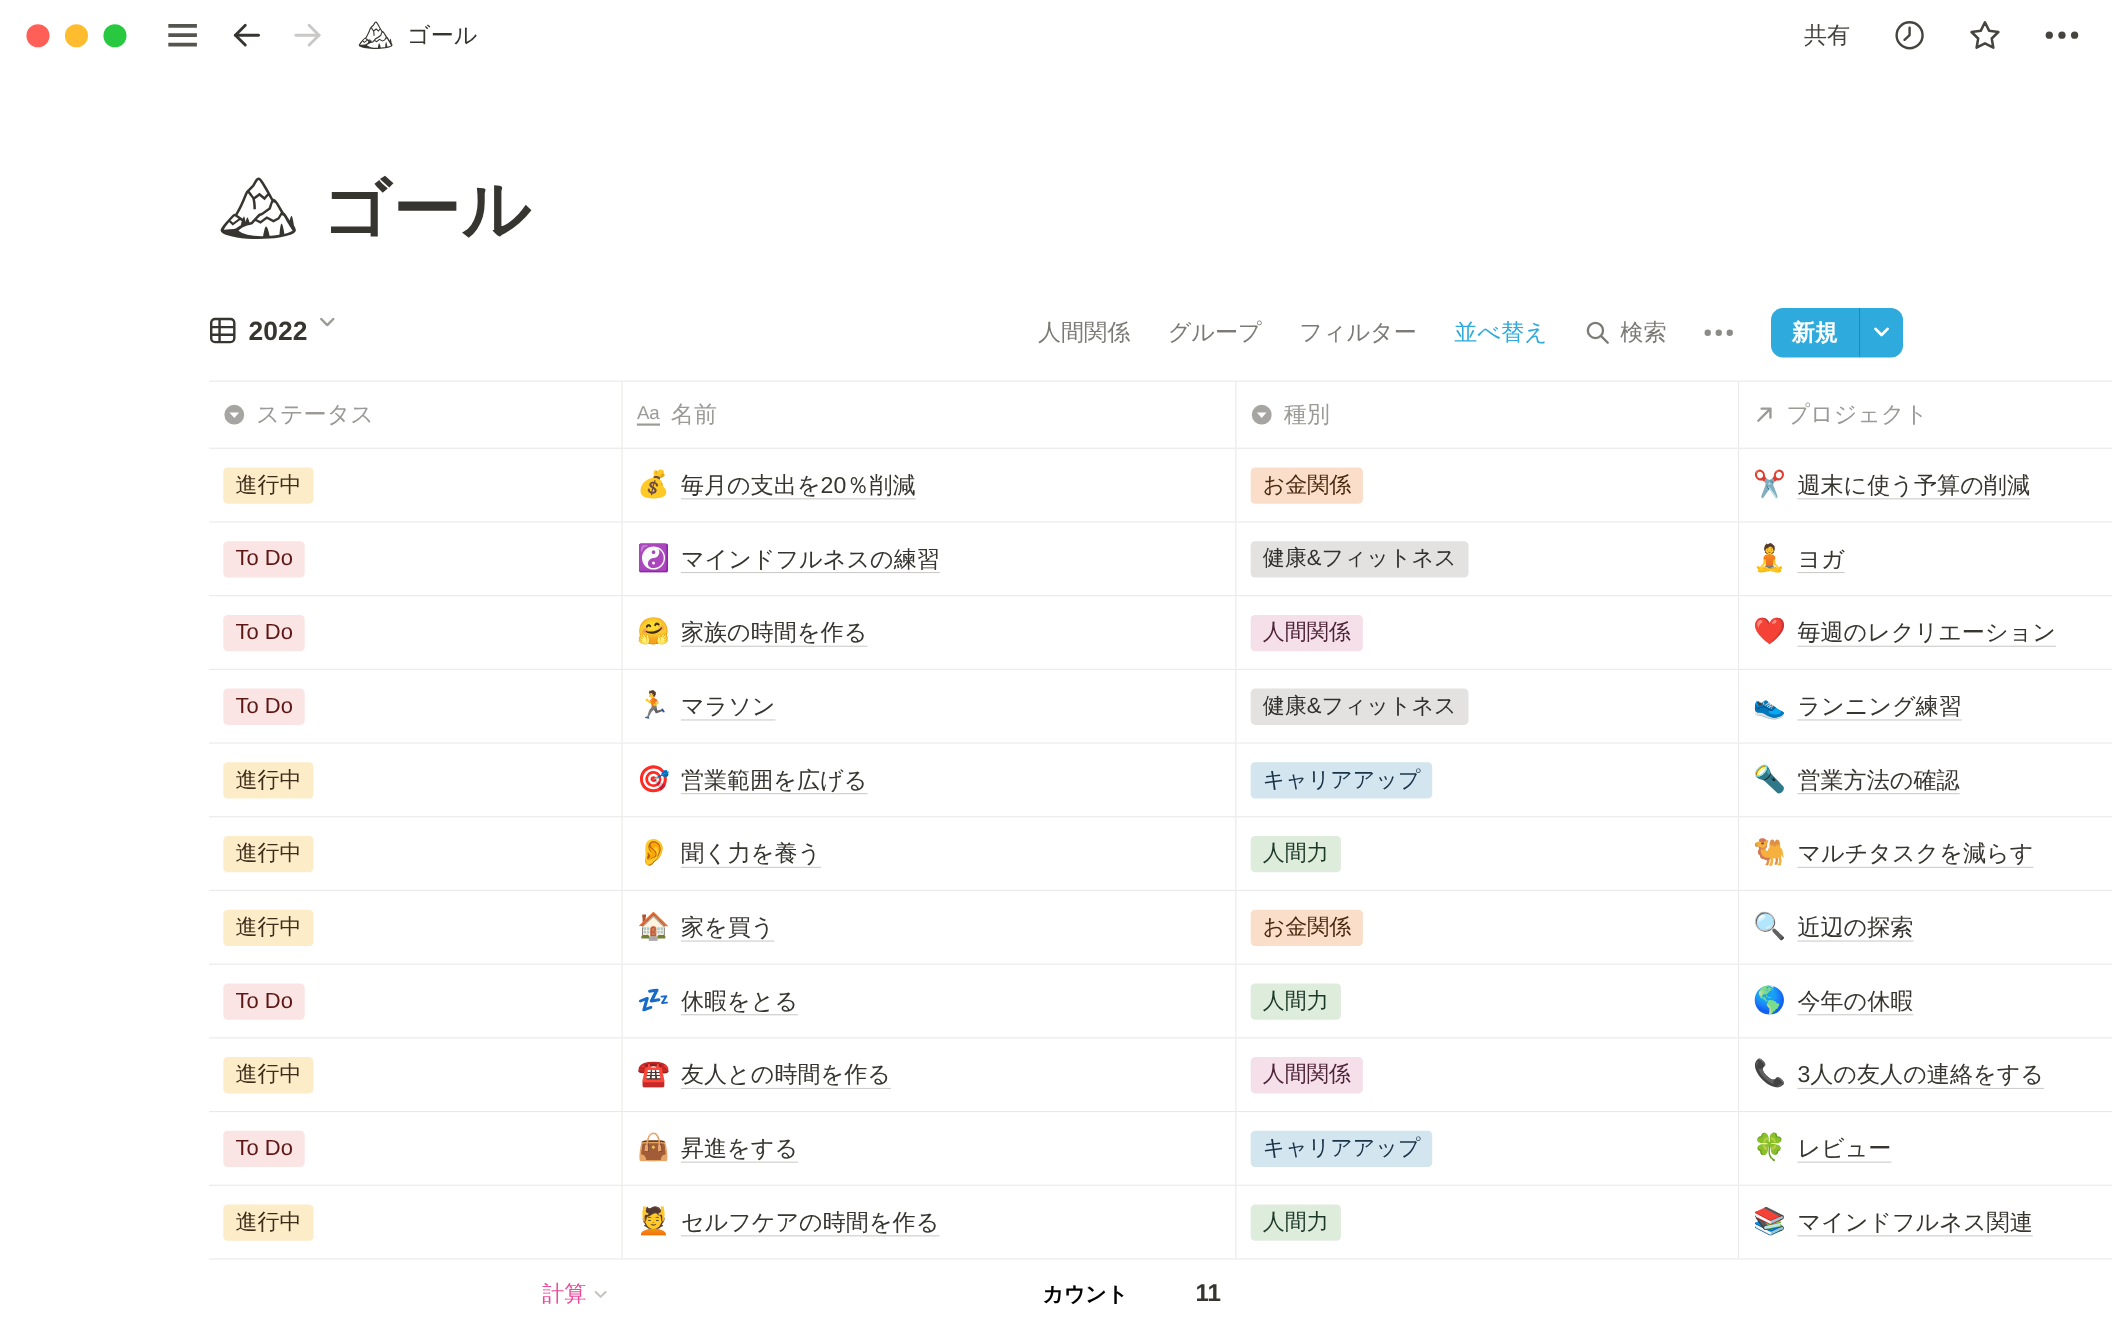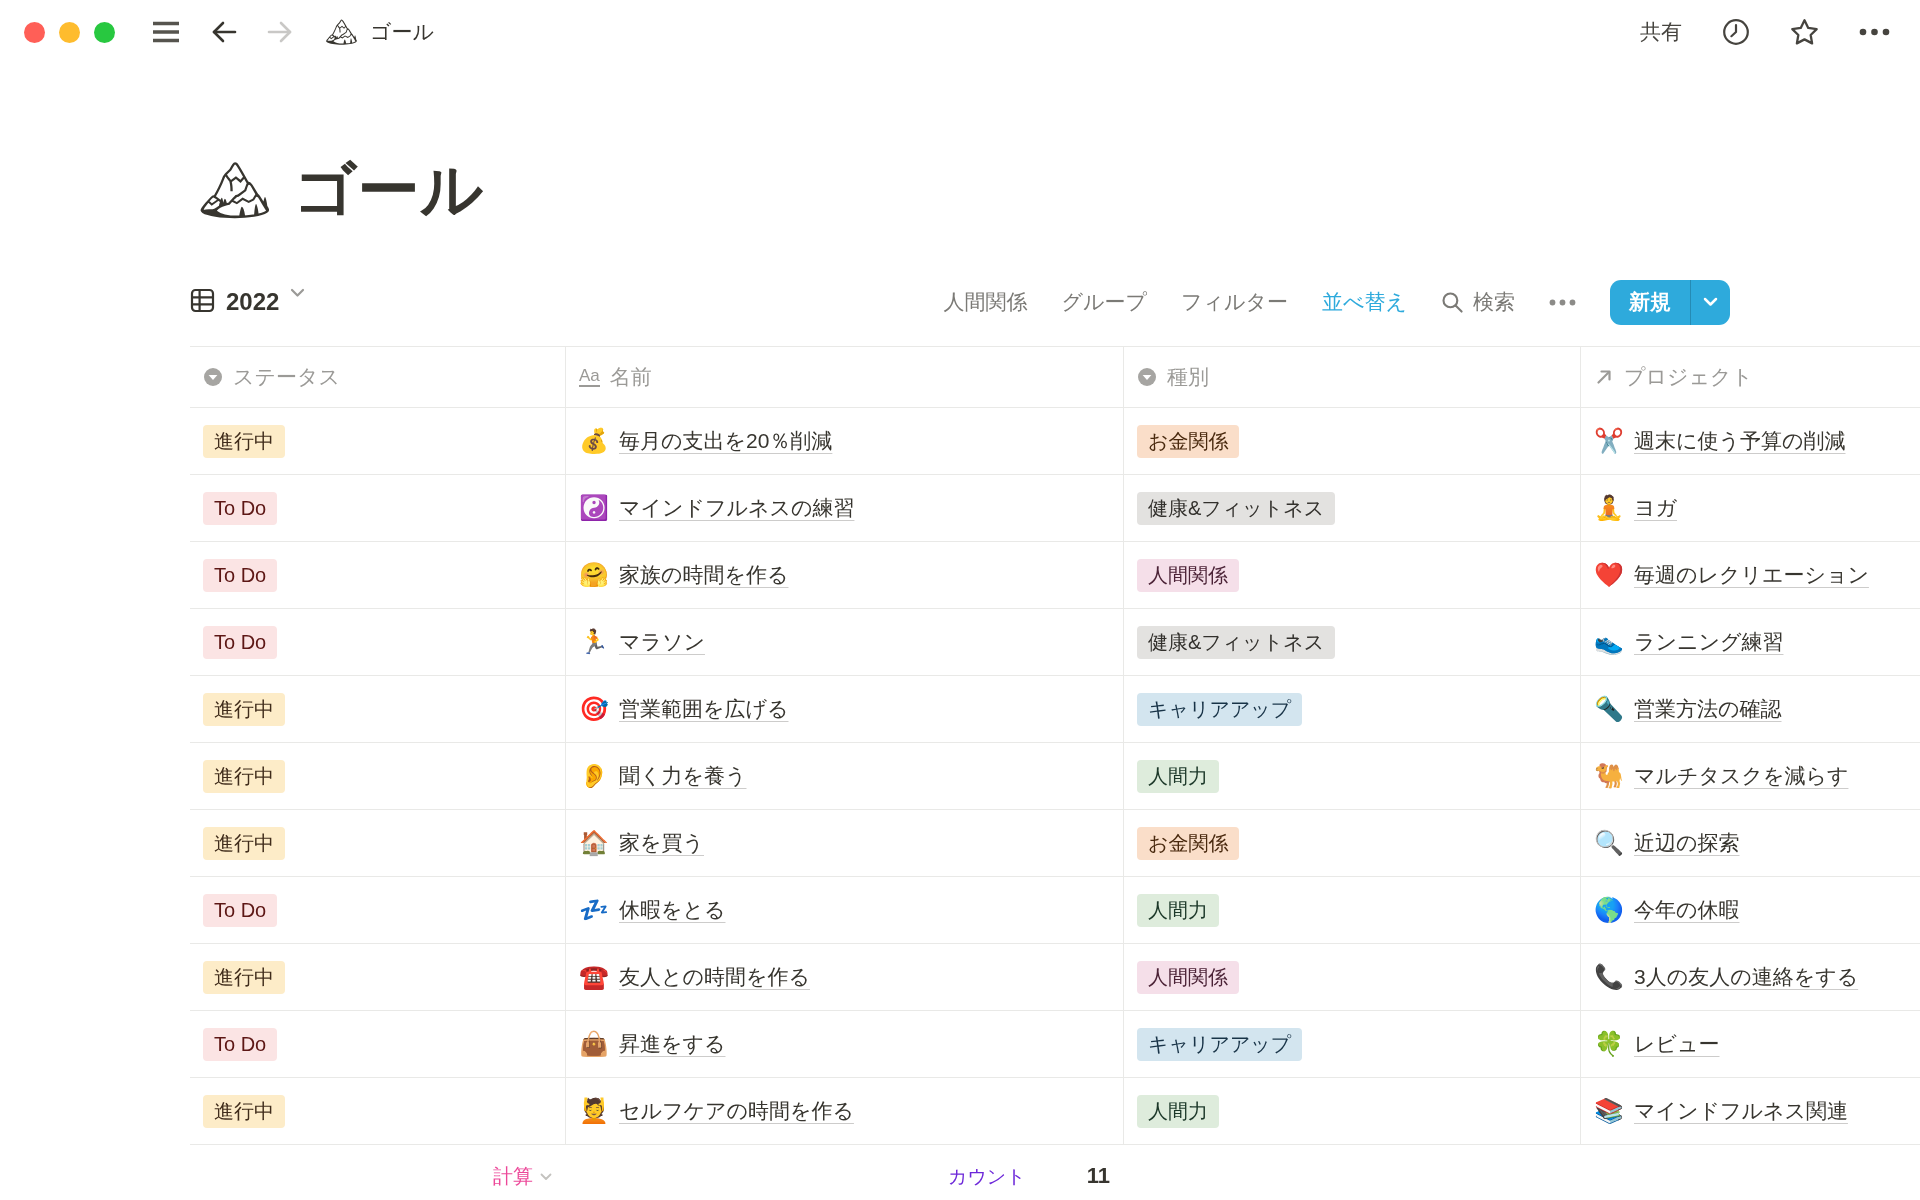--- a/index.html
+++ b/index.html
@@ -51,21 +51,21 @@
   .link-text{font-size:21px;font-weight:500;color:#37352F;text-decoration:underline;
     text-decoration-color:rgba(55,53,47,.25);text-decoration-thickness:1px;text-underline-offset:5px;}
 
   .aa-icon{font-size:17px;font-weight:400;color:#9B9A97;border-bottom:2px solid #9B9A97;line-height:1.05;padding-bottom:1px;}
 
   
   .tfoot{display:flex;align-items:flex-start;padding-top:18px;height:60px;box-sizing:border-box;}
   .fcell-calc{width:375px;box-sizing:border-box;display:flex;justify-content:flex-end;align-items:center;gap:7px;
     padding-right:13px;color:#ec4899;font-size:20px;cursor:pointer;font-family:Liberation Mono, monospace;}
   .fcell-count{width:558px;box-sizing:border-box;display:flex;justify-content:flex-end;align-items:baseline;gap:13px;padding-right:13px;}
-  .count-label{color:#6d28d9;font-size:19px;}
+  .count-label{color:#000000;font-size:19px;font-weight:bold;}
   .count-value{color:#37352F;font-size:22px;font-weight:600;margin-left:48px;}
 </style>
 </head>
 <body>
 
 <div class="topbar">
   <div class="traffic">
     <span class="light" style="background: rgb(255, 95, 87);"></span>
     <span class="light" style="background: rgb(254, 188, 46);"></span>
     <span class="light" style="background: rgb(40, 200, 64);"></span>

